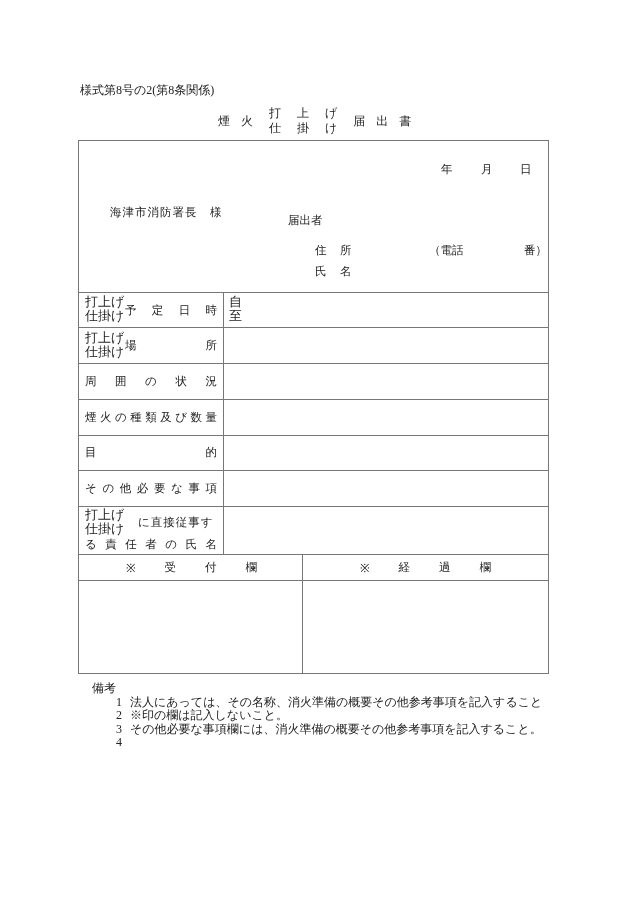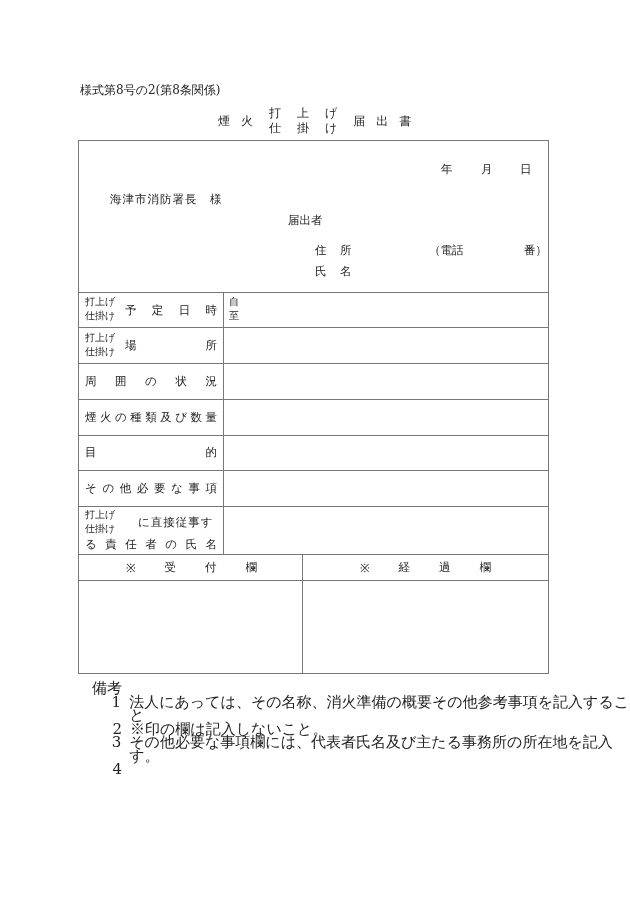--- a/index.html
+++ b/index.html
@@ -1,30 +1,30 @@
 <!DOCTYPE html>
 <html><head>
 <meta charset="utf-8">
 <style>
   html, body { margin:0; padding:0; background:#ffffff; }
   body { width:630px; height:903px; position:relative; overflow:hidden;
          font-family: "DejaVu Serif", "Liberation Serif", serif; color:#222; }
-  .abs { position:absolute; }
+  .abs { position:absolute;font-family:Liberation Serif, serif; }
   .form-id { left:80px; top:82px; font-size:12px; }
   .title { left:218px; top:105px; height:32px; display:flex; align-items:center; font-size:12px; }
   .title .w { margin-right:11px; }
   .title .stack { display:flex; flex-direction:column; align-items:center; line-height:15px; margin-right:16px; }
   .title .stack span { display:block; }
   .frame { left:78px; top:140px; width:471px; height:534px; border:1px solid #777; box-sizing:border-box; }
   .hline { position:absolute; height:1px; background:#777; }
   .vline { position:absolute; width:1px; background:#777; }
   .t { position:absolute; font-size:11.5px; white-space:nowrap; }
   .lbl-spread { position:absolute; display:flex; justify-content:space-between; font-size:11.5px; }
-  .small2 { position:absolute; font-size:10px; line-height:14px; }
-  .notes { left:92px; top:682px; font-size:15px; line-height:13.5px; }
+  .small2 { position:absolute; font-size:13px; line-height:14px; }
+  .notes { left:92px; top:682px; font-size:12px; line-height:13.5px; }
   .notes .row { display:flex; }
   .notes .num { width:30px; text-align:right; padding-right:8px; }
 </style>
 </head>
 <body>
 
 <div class="abs form-id">様式第8号の2(第8条関係)</div>
 
 <div class="abs title">
   <span class="w">煙</span>
@@ -44,21 +44,21 @@
   <span class="w">届</span>
   <span class="w">出</span>
   <span class="w">書</span>
 </div>
 
 <div class="abs frame">
 
   <span class="t" style="left:362px;top:21px">年</span>
   <span class="t" style="left:402px;top:21px">月</span>
   <span class="t" style="left:441px;top:21px">日</span>
-  <span class="t" style="left:31px;top:51px;letter-spacing:1px">海津市消防署長　様</span>
+  <span class="t" style="left:31px;top:64px;letter-spacing:1px">海津市消防署長　様</span>
   <span class="t" style="left:209px;top:72px">届出者</span>
   <span class="t" style="left:236px;top:102px">住</span>
   <span class="t" style="left:261px;top:102px">所</span>
   <span class="t" style="left:350px;top:102px">（電話</span>
   <span class="t" style="left:445px;top:102px">番）</span>
   <span class="t" style="left:236px;top:123px">氏</span>
   <span class="t" style="left:261px;top:123px">名</span>
 
   <div class="hline" style="left:0;right:0;top:151px"></div>
   <div class="hline" style="left:0;right:0;top:186px"></div>
@@ -166,18 +166,18 @@
   <div class="row">
       <span class="num">1</span>
       <span>法人にあっては、その名称、消火準備の概要その他参考事項を記入すること</span>
     </div>
   <div class="row">
       <span class="num">2</span>
       <span>※印の欄は記入しないこと。</span>
     </div>
   <div class="row">
       <span class="num">3</span>
-      <span>その他必要な事項欄には、代表者氏名及び主たる事務所の所在地を記入す。</span>
+      <span>その他必要な事項欄には、消火準備の概要その他参考事項を記入すること。</span>
     </div>
   <div class="row">
       <span class="num">4</span>
     </div>
 </div>
 
 </body></html>

